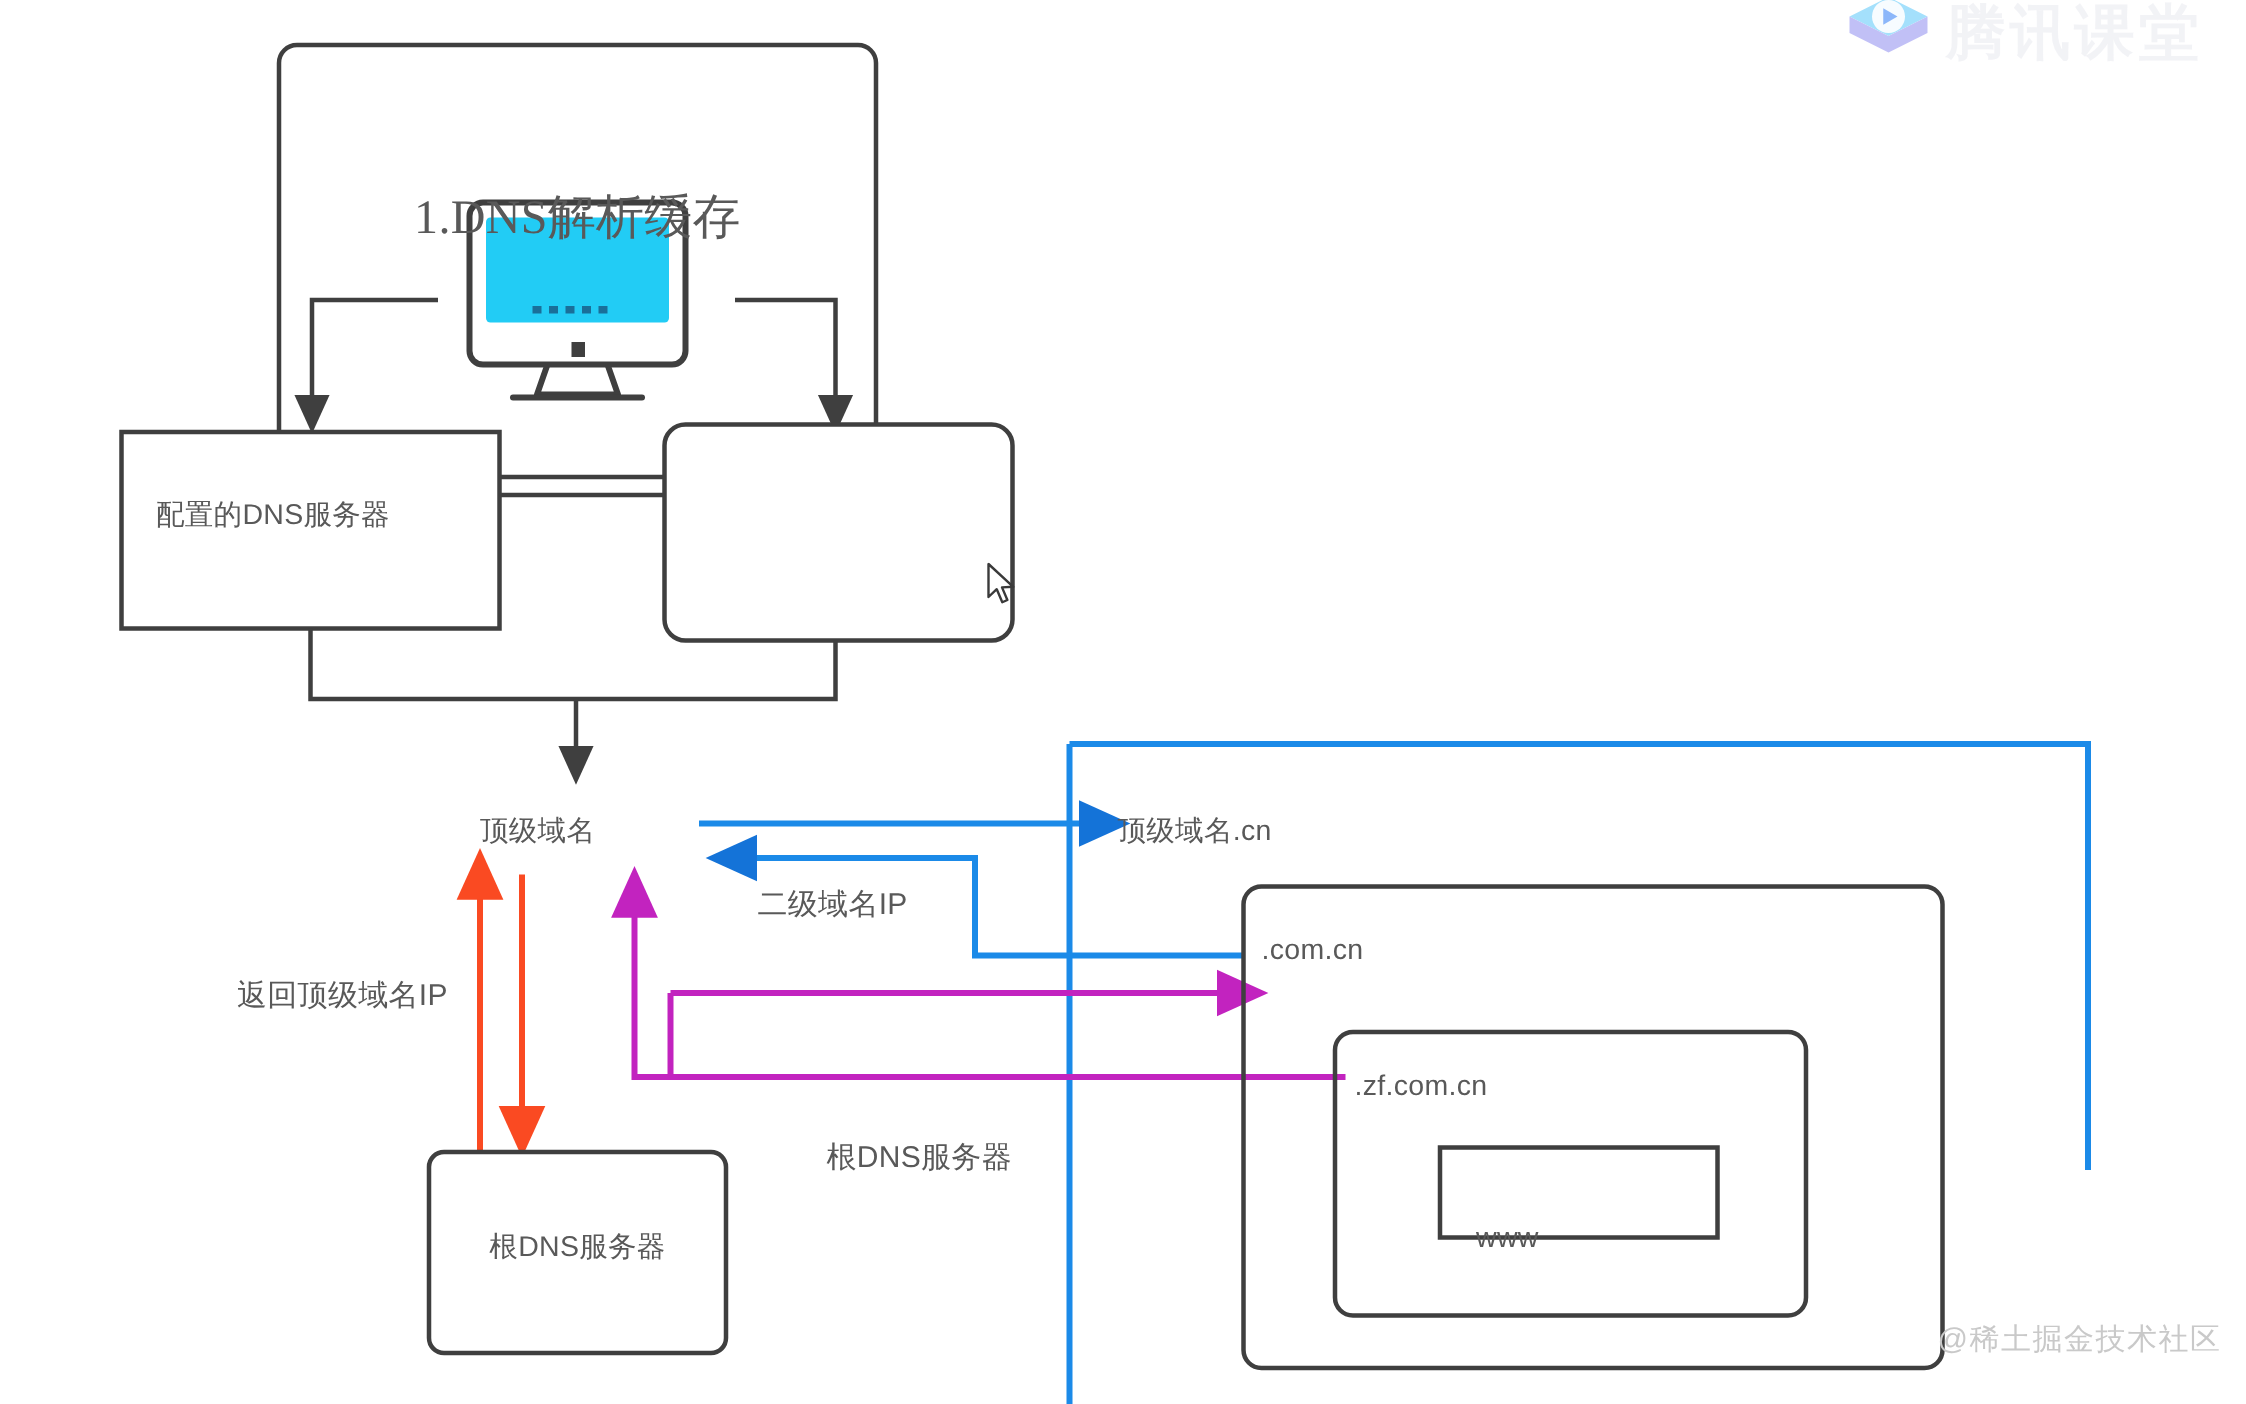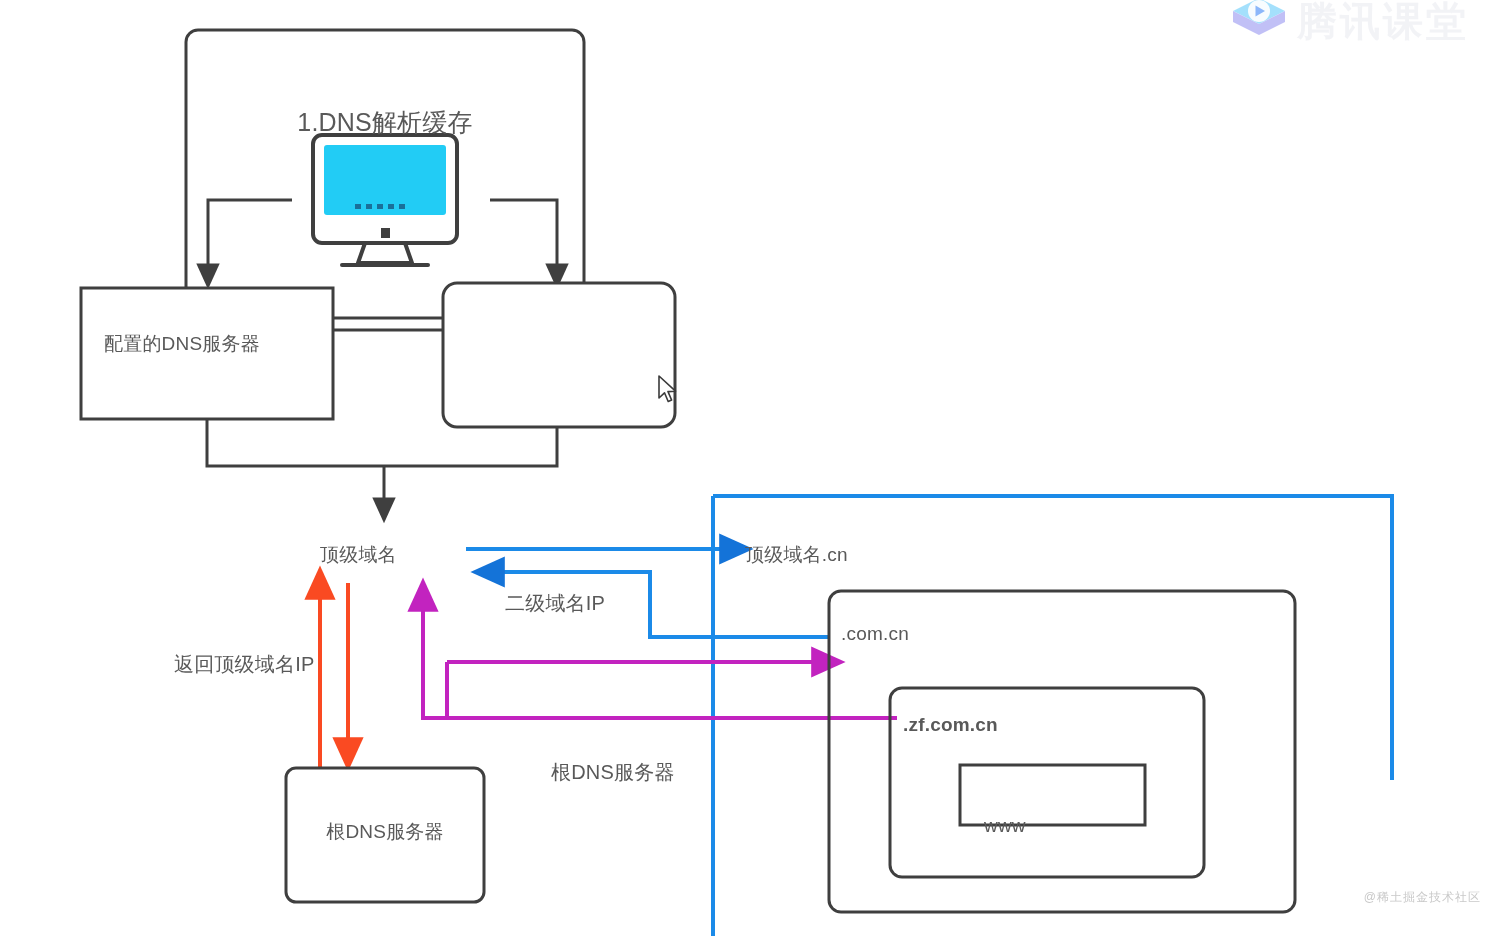--- a/index.html
+++ b/index.html
@@ -25,22 +25,23 @@
     height: 936px;
   }
   .lbl {
     position: absolute;
     color: #595959;
     white-space: pre;
     line-height: 1.28;
     letter-spacing: 0.2px;
   }
   .lbl-note {
-    font-size: 25px;
+    font-size: 32px;
     text-align: center;
+    font-family: Liberation Serif, serif;
   }
   .lbl-box {
     font-size: 19px;
   }
   .lbl-flow {
     font-size: 20px;
   }
   .watermark-tx {
     position: absolute;
     right: 28px;
@@ -53,21 +54,21 @@
   .tx-text {
     font-size: 40px;
     color: #e9eaf0;
     letter-spacing: 3px;
     font-weight: 600;
   }
   .watermark-jj {
     position: absolute;
     right: 16px;
     bottom: 30px;
-    font-size: 12px;
+    font-size: 20px;
     color: #c9c9c9;
     letter-spacing: 1px;
   }
   .cursor {
     position: absolute;
     left: 657px;
     top: 375px;
     width: 22px;
     height: 30px;
   }
@@ -156,25 +157,25 @@
 
 
   <div class="lbl lbl-box" style="left:320px; top:543px;">顶级域名</div>
 
   <div class="lbl lbl-box" style="left:310px; top:820px; width:150px; text-align:center;">根DNS服务器</div>
 
   <div class="lbl lbl-box" style="left:745px; top:543px;">顶级域名.cn</div>
 
   <div class="lbl lbl-box" style="left:841px; top:622px;">.com.cn</div>
 
-  <div class="lbl lbl-box" style="left:903px; top:713px;font-weight:bold;">.zf.com.cn</div>
+  <div class="lbl lbl-box" style="left:903px; top:713px;">.zf.com.cn</div>
 
   <div class="lbl lbl-box" style="left:984px; top:782px;margin-top:32px;">www</div>
 
-  <div class="lbl lbl-flow" style="left:174px; top:652px; width:160px;">返回顶级域名IP</div>
+  <div class="lbl lbl-flow" style="left:158px; top:652px; width:160px;">返回顶级域名IP</div>
 
   <div class="lbl lbl-flow" style="left:505px; top:591px;">二级域名IP</div>
 
   <div class="lbl lbl-flow" style="left:551px; top:760px;">根DNS服务器</div>
 
   <div class="watermark-tx">
     <svg width="56" height="52" viewBox="0 0 56 52">
       <path d="M28,2 L54,15 L28,28 L2,15 Z" fill="#5bc8fa"></path>
       <path d="M2,15 L2,26 L28,39 L54,26 L54,15 L28,28 Z" fill="#8f8ef0"></path>
       <circle cx="28" cy="15" r="11" fill="#ffffff" fill-opacity="0.92"></circle>

